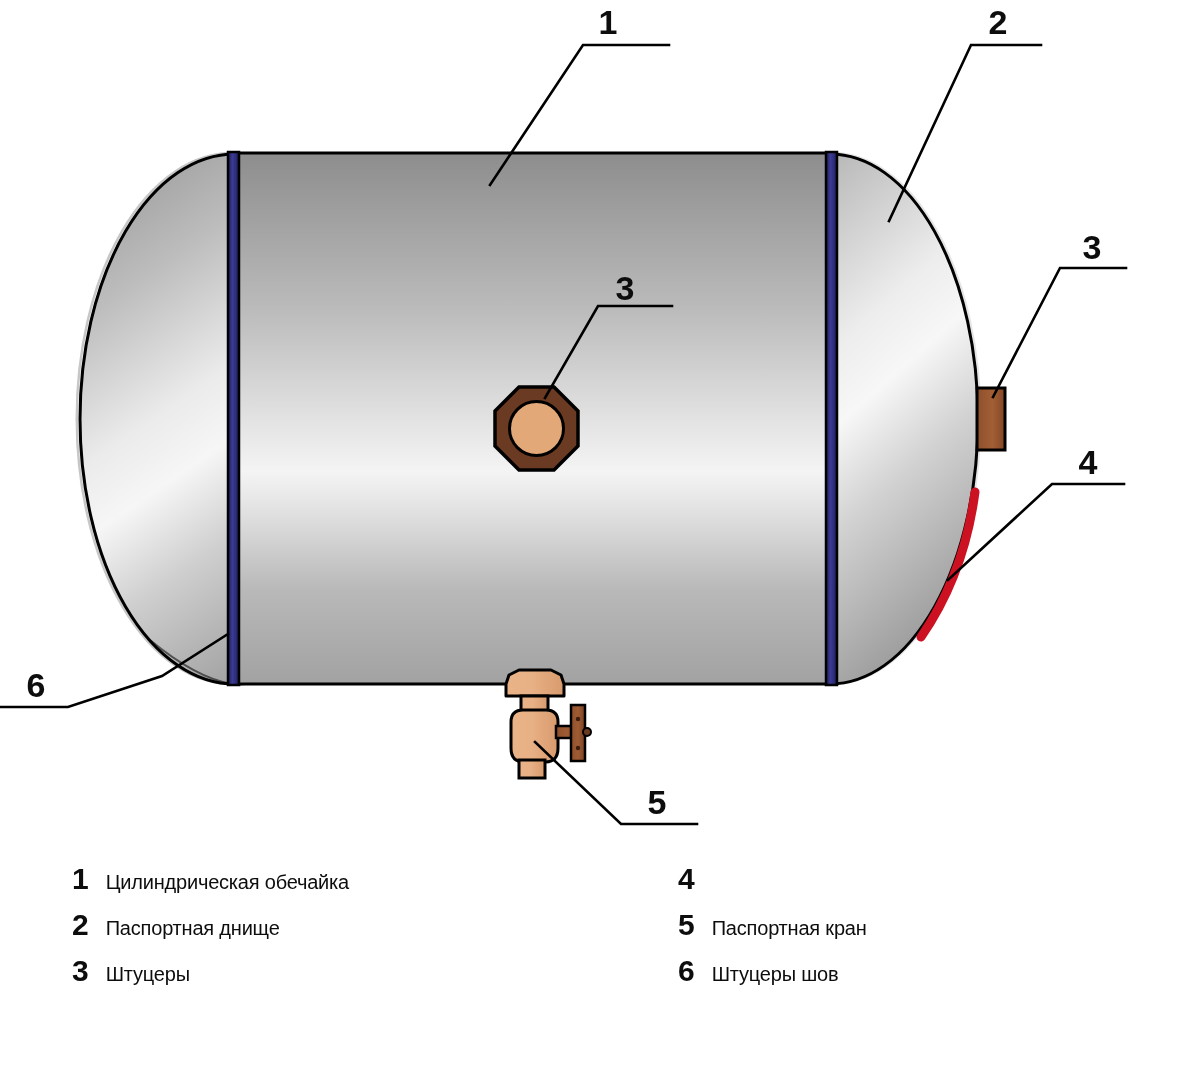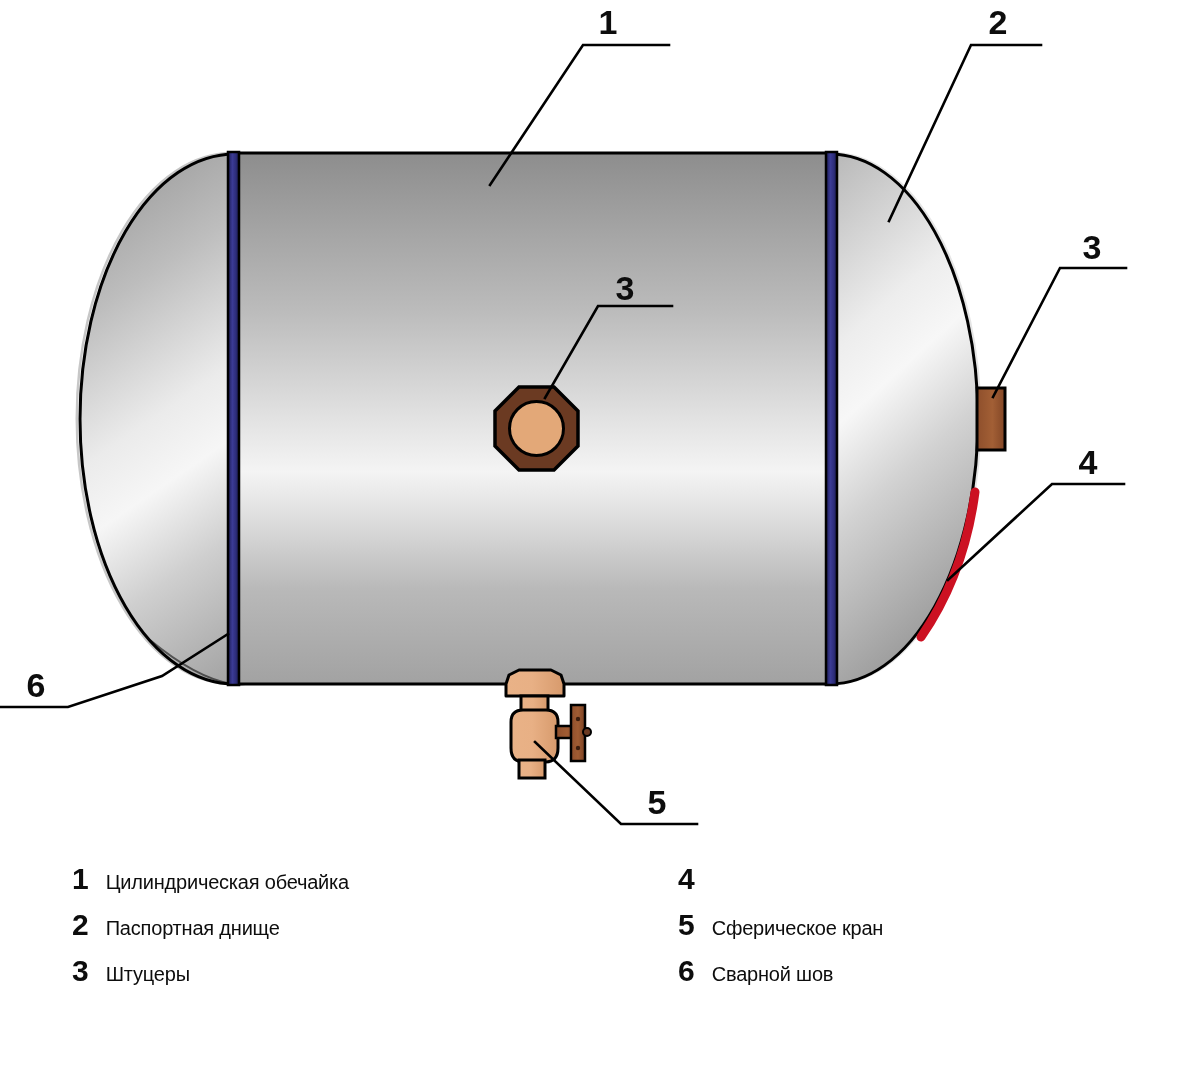--- a/index.html
+++ b/index.html
@@ -228,23 +228,23 @@
         <span class="legend-label">Штуцеры</span>
       </div>
     </div>
 
     <div class="legend-col right">
       <div class="legend-row">
         <span class="legend-num">4</span>
       </div>
       <div class="legend-row">
         <span class="legend-num">5</span>
-        <span class="legend-label">Сферическое кран</span>
+        <span class="legend-label">Паспортная кран</span>
       </div>
       <div class="legend-row">
         <span class="legend-num">6</span>
-        <span class="legend-label">Сварной шов</span>
+        <span class="legend-label">Штуцеры шов</span>
       </div>
     </div>
 
   </div>
 
 </div>
 
 </body></html>

